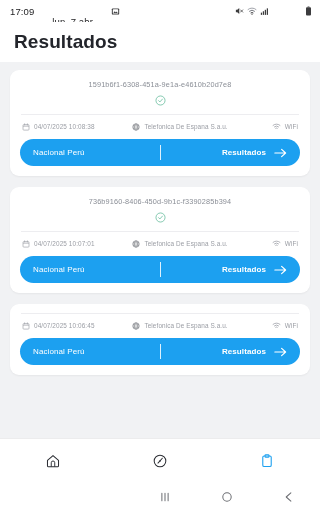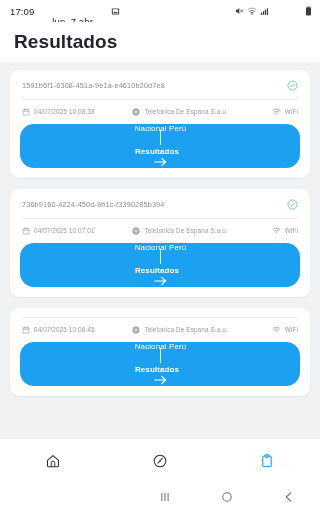--- a/index.html
+++ b/index.html
@@ -49,20 +49,21 @@
   .card {
     background: #ffffff;
     border-radius: 9px;
     padding: 9px 10px 10px 10px;
     margin-bottom: 11px;
     box-shadow: 0 1px 2px rgba(0,0,0,0.05);
   }
   .card-top {
     display: flex; align-items: center; gap: 6px;
     padding: 1px 2px 8px 2px;
+    flex-direction: column;
   }
   .uuid {
     flex: 1 1 auto;
     font-size: 7.3px; color: #8a8e96; letter-spacing: .15px;
     white-space: nowrap; overflow: hidden;
   }
   .status-ic { flex: 0 0 auto; }
 
   .divider { height: 1px; background: #ededf0; margin: 0 1px; }
 
@@ -73,27 +74,26 @@
   .meta {
     display: flex; align-items: center; gap: 4px;
     font-size: 6.4px; color: #9a9da4; letter-spacing: .1px;
     white-space: nowrap;
   }
   .meta-date { flex: 0 0 40%; }
   .meta-carrier { flex: 1 1 auto; }
   .meta-net { flex: 0 0 auto; }
 
   .pill {
-    height: 44px;
+    height: 27px;
     background: #1ca0f0;
     border-radius: 14px;
     display: flex; align-items: center;
     padding: 0 12px 0 13px;
     position: relative;
-    flex-direction: column;
   }
   .pill-left {
     color: #ffffff; font-size: 8px; letter-spacing: .1px;
     flex: 0 0 auto;
   }
   .pill-sep {
     position: absolute; left: 50%; top: 6px;
     width: 1px; height: 15px; background: rgba(255,255,255,0.85);
   }
   .pill-spacer { flex: 1 1 auto; }
@@ -228,21 +228,21 @@
         <span class="ic">
           <svg width="15" height="12" viewBox="0 0 20 16">
               <path d="M2.5 8 H16.5 M11.5 3.2 L16.8 8 L11.5 12.8" fill="none" stroke="#ffffff" stroke-width="1.6" stroke-linecap="round" stroke-linejoin="round"></path>
             </svg>
         </span>
       </div>
     </div>
 
     <div class="card">
       <div class="card-top">
-        <span class="uuid">736b9160-4224-450d-9b1c-f3390285b394</span>
+        <span class="uuid">736b9160-8406-450d-9b1c-f3390285b394</span>
         <span class="status-ic ic">
           <svg width="11" height="11" viewBox="0 0 16 16">
               <circle cx="8" cy="8" r="6.6" fill="none" stroke="#6cbfa0" stroke-width="1.2"></circle>
               <path d="M5.2 8.2 L7.1 10.1 L10.9 5.9" fill="none" stroke="#6cbfa0" stroke-width="1.2" stroke-linecap="round" stroke-linejoin="round"></path>
             </svg>
         </span>
       </div>
       <div class="divider"></div>
       <div class="meta-row">
         <span class="meta meta-date">

